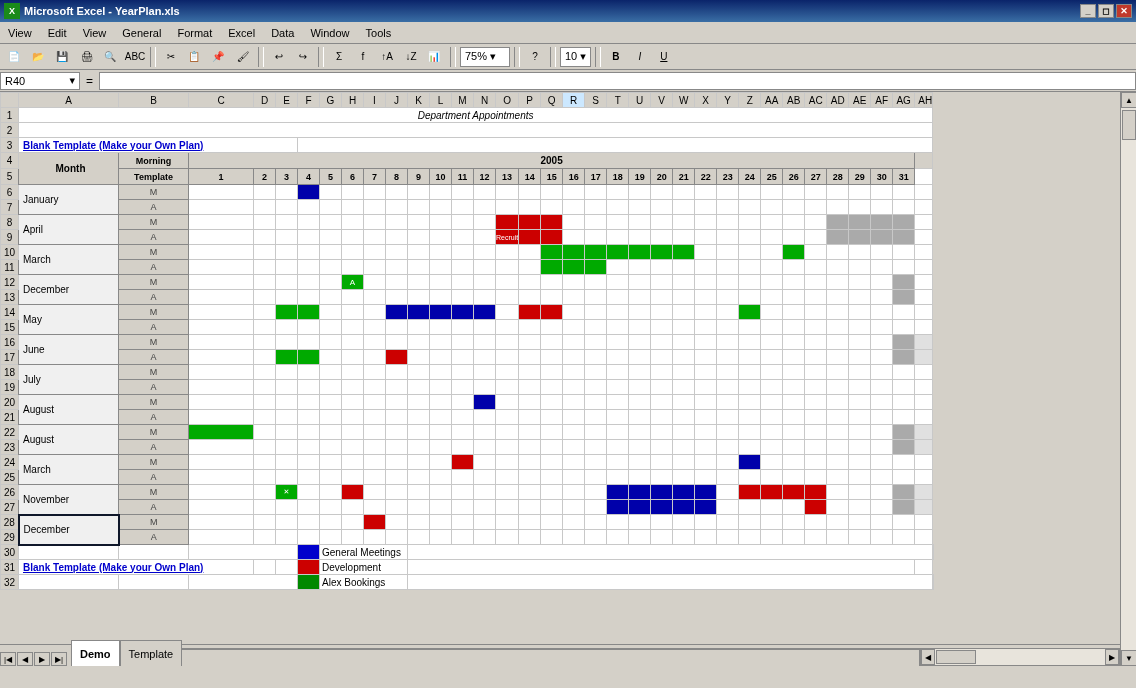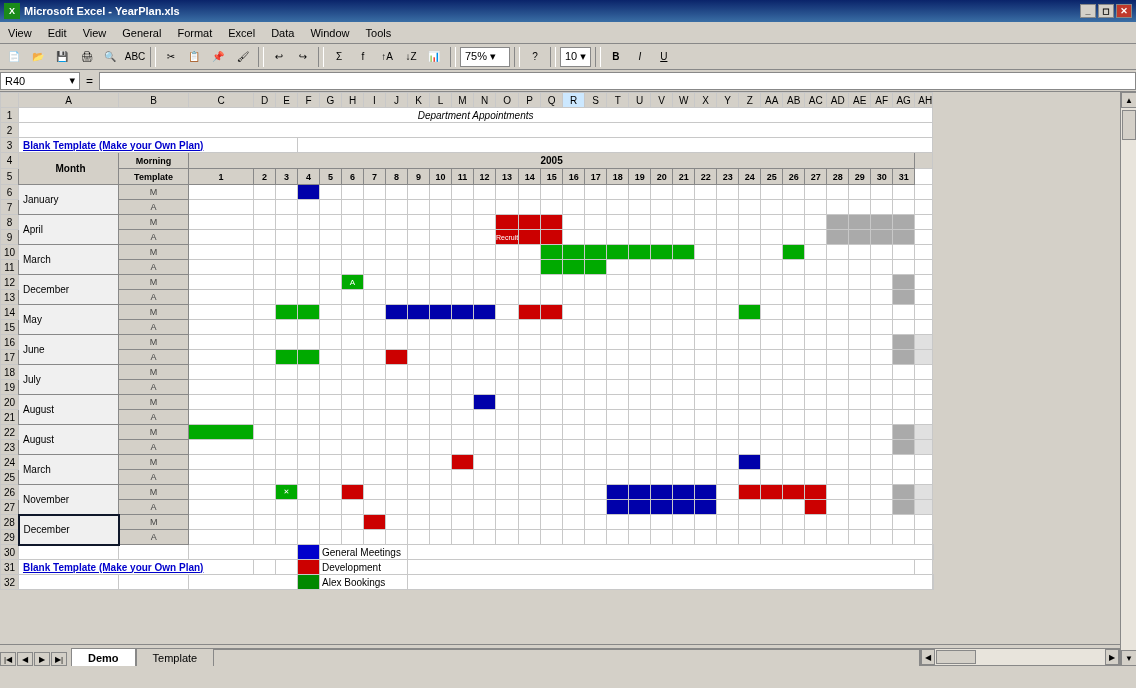--- a/index.html
+++ b/index.html
@@ -71,27 +71,27 @@
       padding: 0 4px; font-size: 11px;
       display: flex; align-items: center;
     }
     .formula-equals { padding: 0 4px; font-size: 12px; }
     .formula-input {
       flex: 1; height: 18px;
       background: white; border: 1px solid #888;
       padding: 0 4px; font-size: 11px;
     }
     .sheet-tab {
-      padding: 2px 16px;
+      padding: 2px 8px;
       background: #d4d0c8;
       border: 1px solid #888;
       border-bottom: none;
       font-size: 11px;
       cursor: pointer;
-      height: 18px;
+      height: 26px;
       display: flex;
       align-items: center;
     }
     .sheet-tab.active {
       background: white;
       font-weight: bold;
     }
     .tab-nav { display: flex; align-items: center; gap: 1px; margin-right: 4px; }
     .tab-nav-btn { width: 16px; height: 14px; background: #d4d0c8; border: 1px solid #888; font-size: 8px; display: flex; align-items: center; justify-content: center; cursor: pointer; }
 

